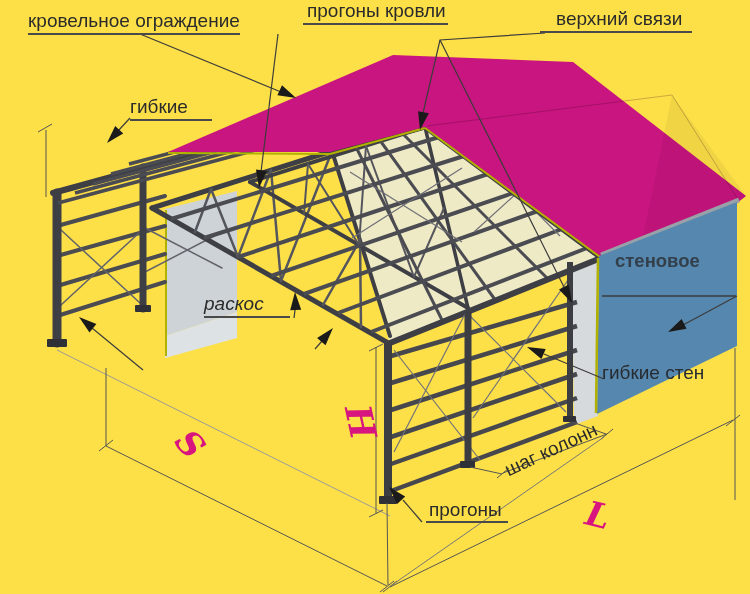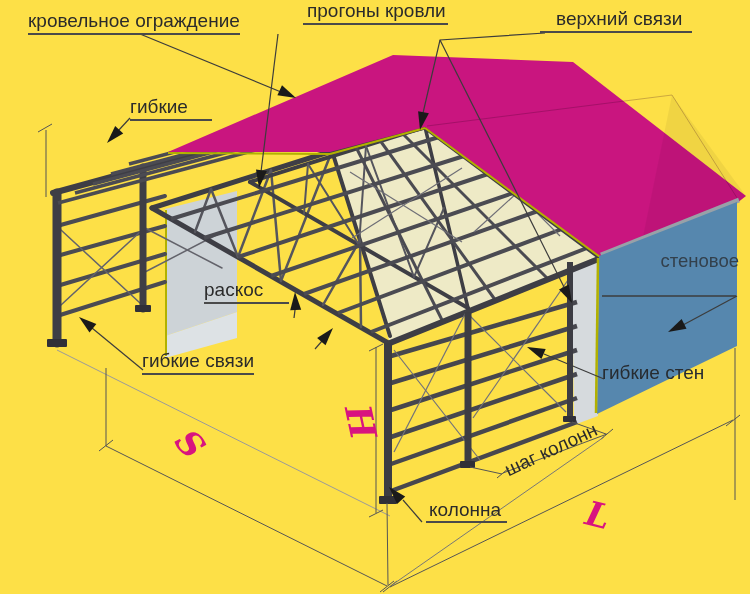--- a/index.html
+++ b/index.html
@@ -19,22 +19,22 @@
   .lbl{
     position:absolute;font-size:19px;color:#2b2b2b;white-space:nowrap;
     line-height:22px;
   }
   .underlined{border-bottom:2px solid #4a4a4a;padding-bottom:1px;}
   .dim-letter{
     position:absolute;font-family:"DejaVu Serif",serif;font-style:italic;font-weight:bold;
     color:var(--dim-color);white-space:nowrap;
   }
   #lbl-stenovoe{
-    left:615px;top:251px;width:124px;text-align:right;color:#33404c;
-    font-size:18.5px;line-height:20px;white-space:normal;
+    left:615px;top:251px;width:124px;text-align:left;color:#33404c;
+    font-size:18.5px;line-height:20px;white-space:normal;font-weight:bold;
   }
   #lbl-progony-sten{left:602px;top:362px;color:#272c31;}
   #lbl-shag{
     position:absolute;left:506px;top:460px;font-size:19px;color:#2b2b2b;
     transform:rotate(-25deg);transform-origin:left center;white-space:nowrap;
   }
   #dim-S{left:178px;top:424px;font-size:34px;transform:rotate(50deg);}
   #dim-H{left:344px;top:401px;font-size:36px;transform:rotate(78deg);}
   #dim-L{left:586px;top:495px;font-size:34px;transform:rotate(14deg);}
 </style>
@@ -239,32 +239,31 @@
   </svg>
 
   <div class="lbl underlined" style="left:28px;top:10px;">кровельное ограждение</div>
 
   <div class="lbl underlined" style="left:280px;top:0;padding-left:4px;padding-right:2px;margin-left:23px;">прогоны кровли</div>
 
   <div class="lbl underlined" style="left:540px;top:8px;padding-left:16px;padding-right:10px;">верхний связи</div>
 
   <div class="lbl underlined" style="left:130px;top:96px;padding-right:24px;">гибкие</div>
 
-  <div class="lbl underlined" style="left:204px;top:279px;padding-right:26px;">раскос</div>
-
-
-  <div class="lbl underlined" style="left:142px;top:350px;">гибкие связи</div>
+  <div class="lbl underlined" style="left:204px;top:293px;padding-right:26px;font-style:italic;">раскос</div>
+
+
 
   <div class="lbl" id="lbl-stenovoe">
     <span>стеновое</span><br>
   </div>
 
   <div class="lbl" id="lbl-progony-sten">гибкие стен</div>
 
-  <div class="lbl underlined" style="left:426px;top:499px;padding:0 6px 0 3px;">колонна</div>
+  <div class="lbl underlined" style="left:426px;top:499px;padding:0 6px 0 3px;">прогоны</div>
 
   <div id="lbl-shag">шаг колонн</div>
 
   <div class="dim-letter" id="dim-S">S</div>
 
   <div class="dim-letter" id="dim-H">H</div>
 
   <div class="dim-letter" id="dim-L">L</div>
 
 </div>

